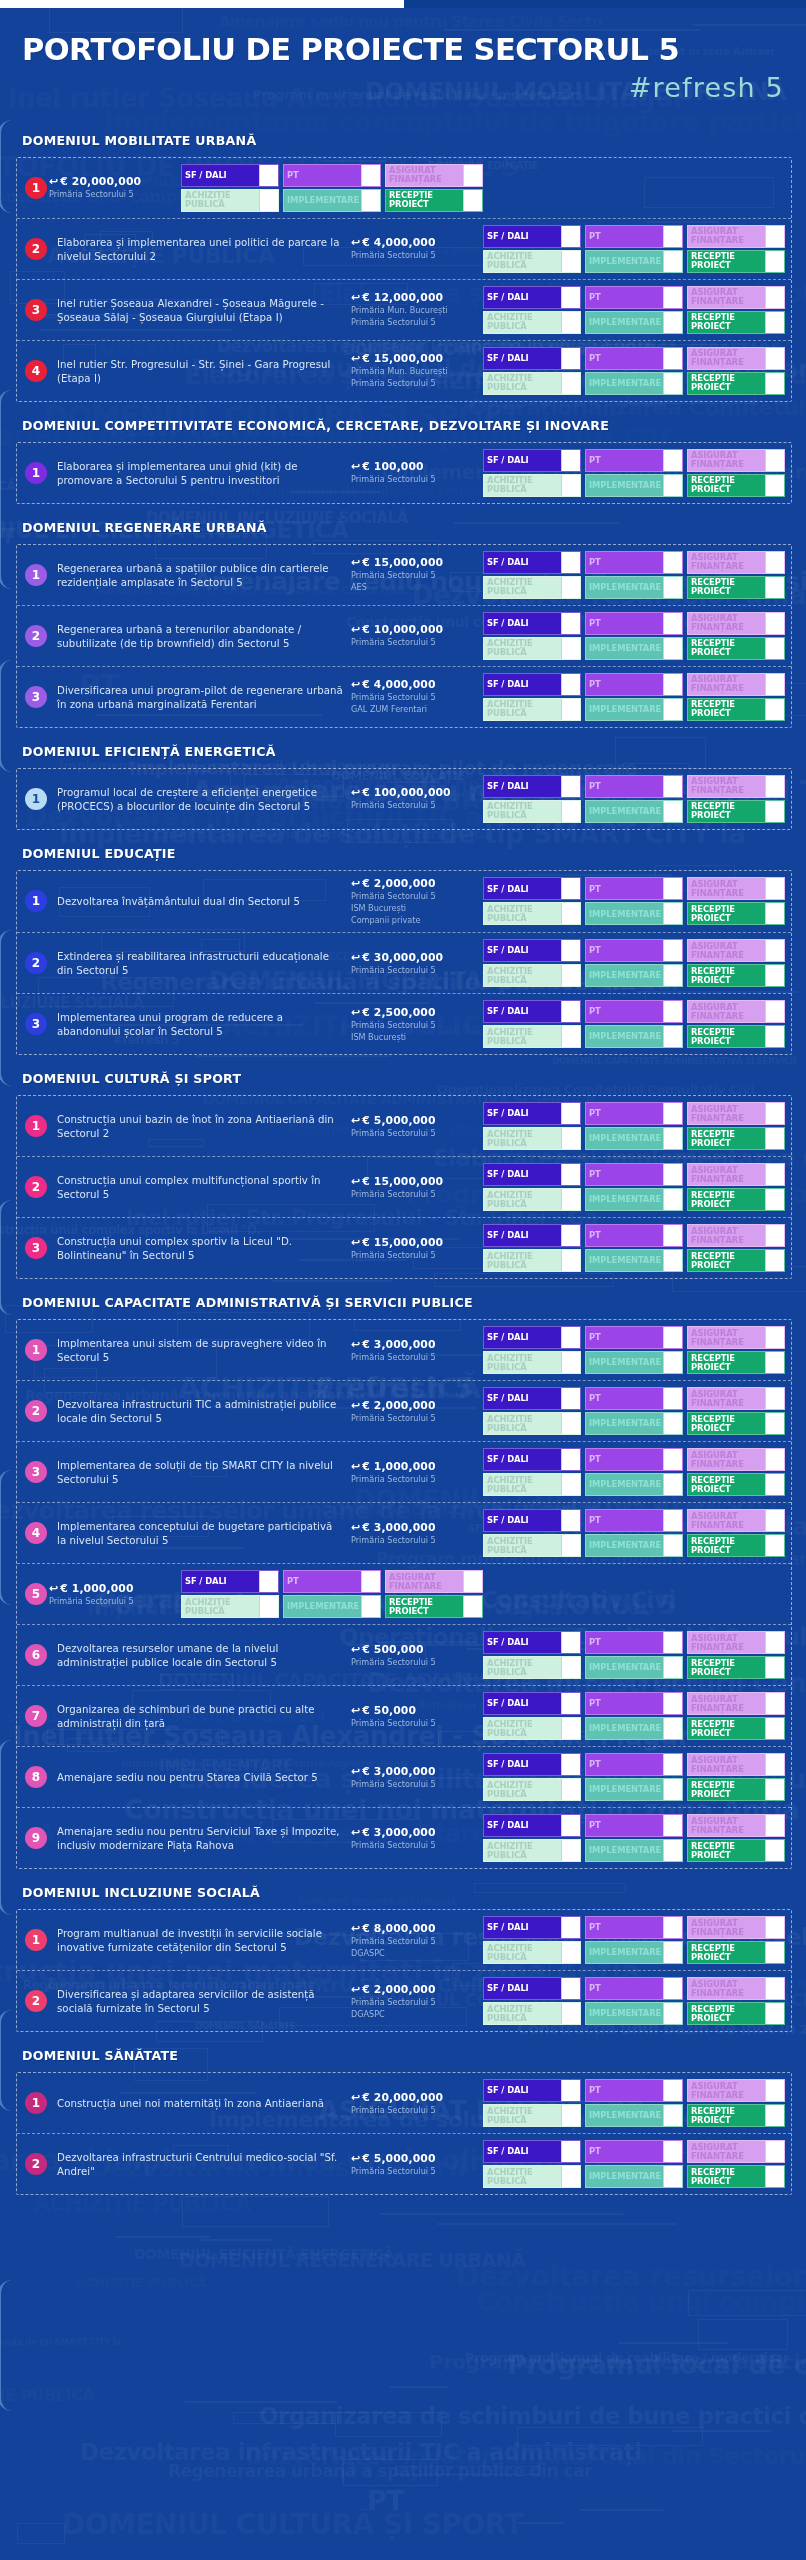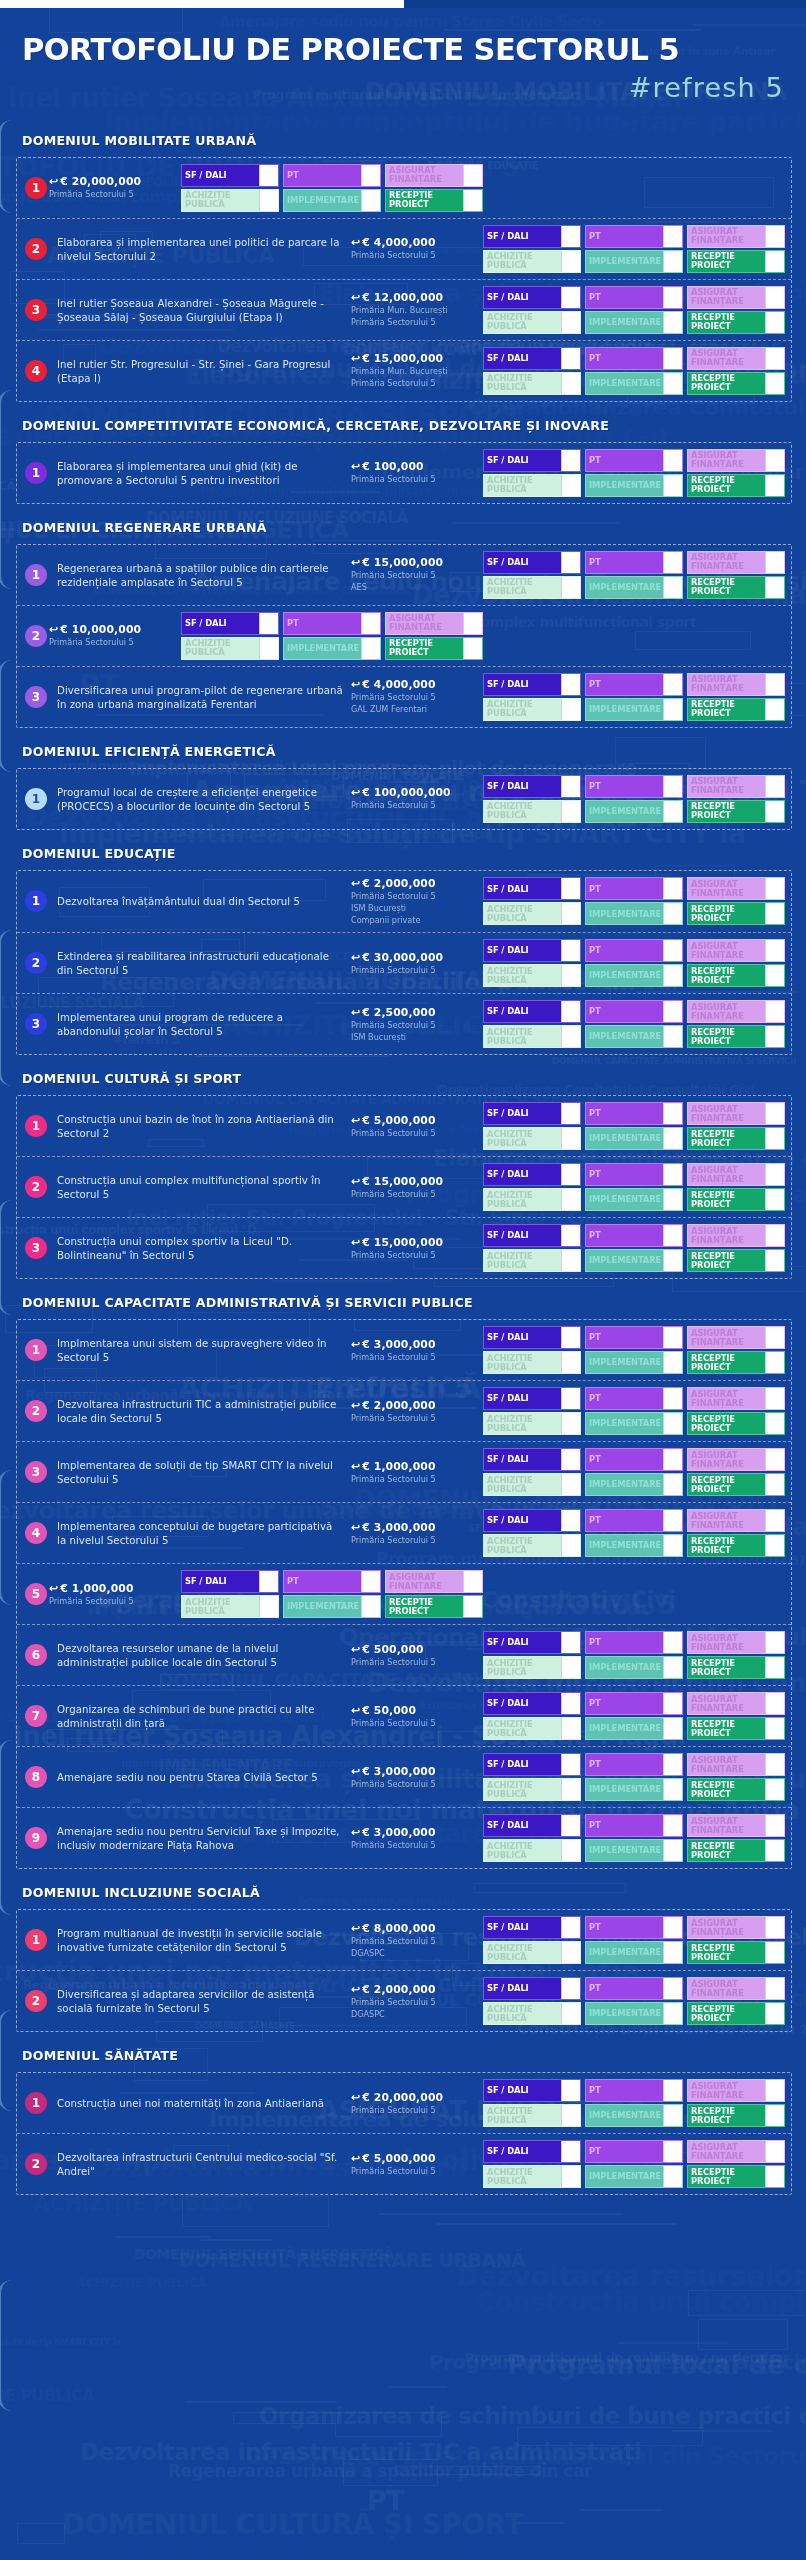--- a/index.html
+++ b/index.html
@@ -697,20 +697,21 @@
               <div class="scell st-rec">
                 <div class="slabel">RECEPȚIE PROIECT</div>
                 <div class="scheck"></div>
               </div>
             </div>
           </div>
           <div class="prow">
             <div class="badge">
               <span style="background: rgb(155, 92, 230);">2</span>
             </div>
+            <div class="ptitle">Regenerarea urbană a terenurilor abandonate / subutilizate (de tip brownfield) din Sectorul 5</div>
             <div class="pmoney">
               <div class="pamount"><span class="arrow">↪</span><span>€ 10,000,000</span></div>
               <div class="powner">Primăria Sectorului 5</div>
             </div>
             <div class="status">
               <div class="scell st-sf">
                 <div class="slabel">SF / DALI</div>
                 <div class="scheck"></div>
               </div>
               <div class="scell st-pt">

